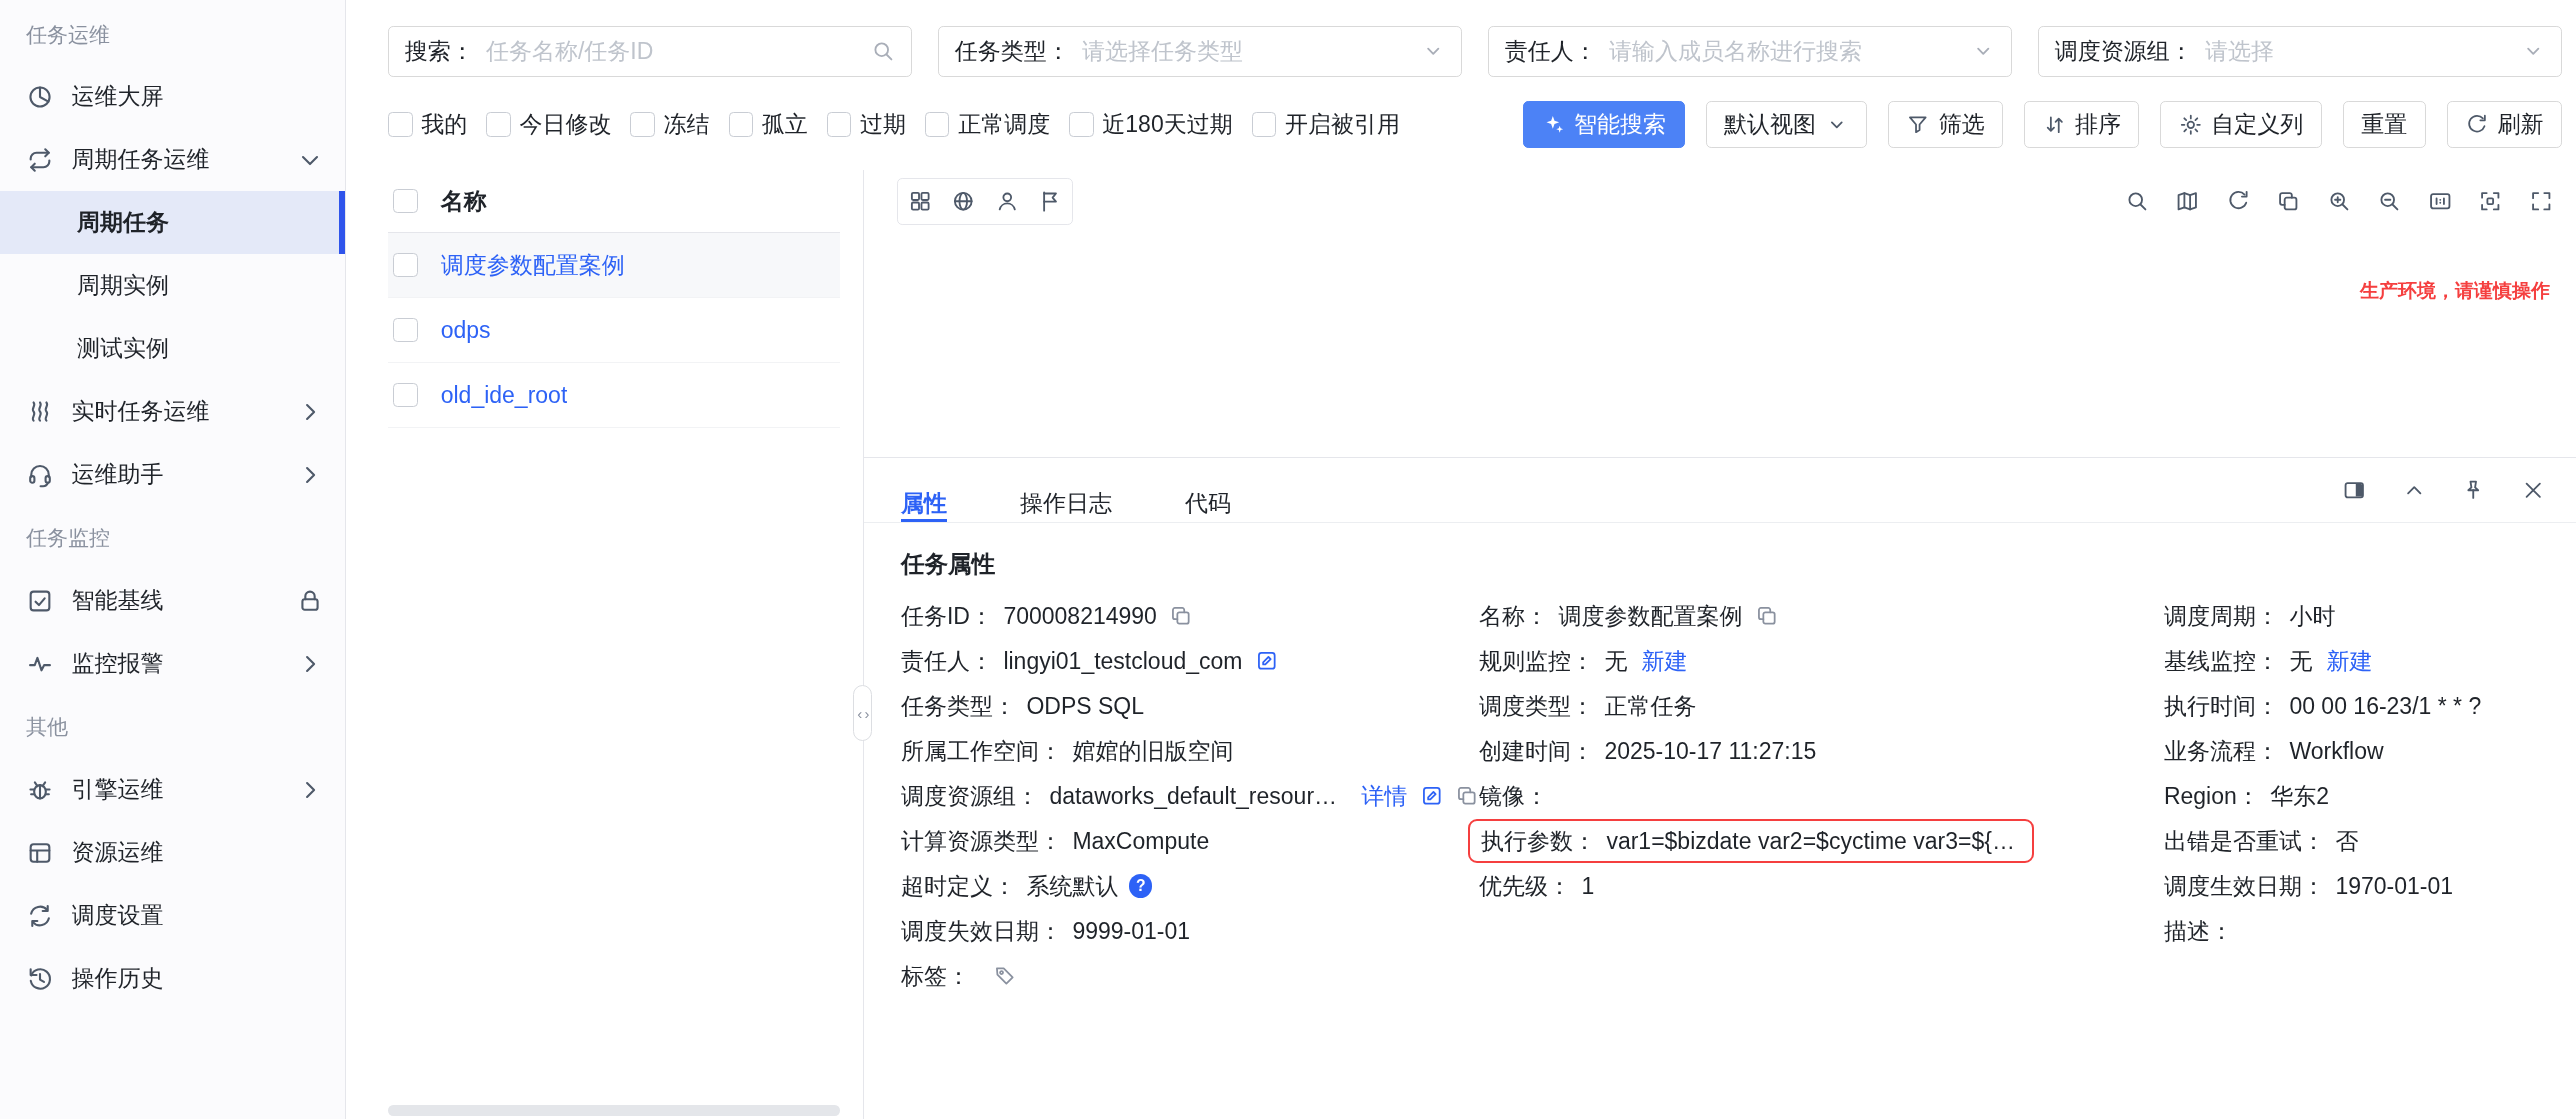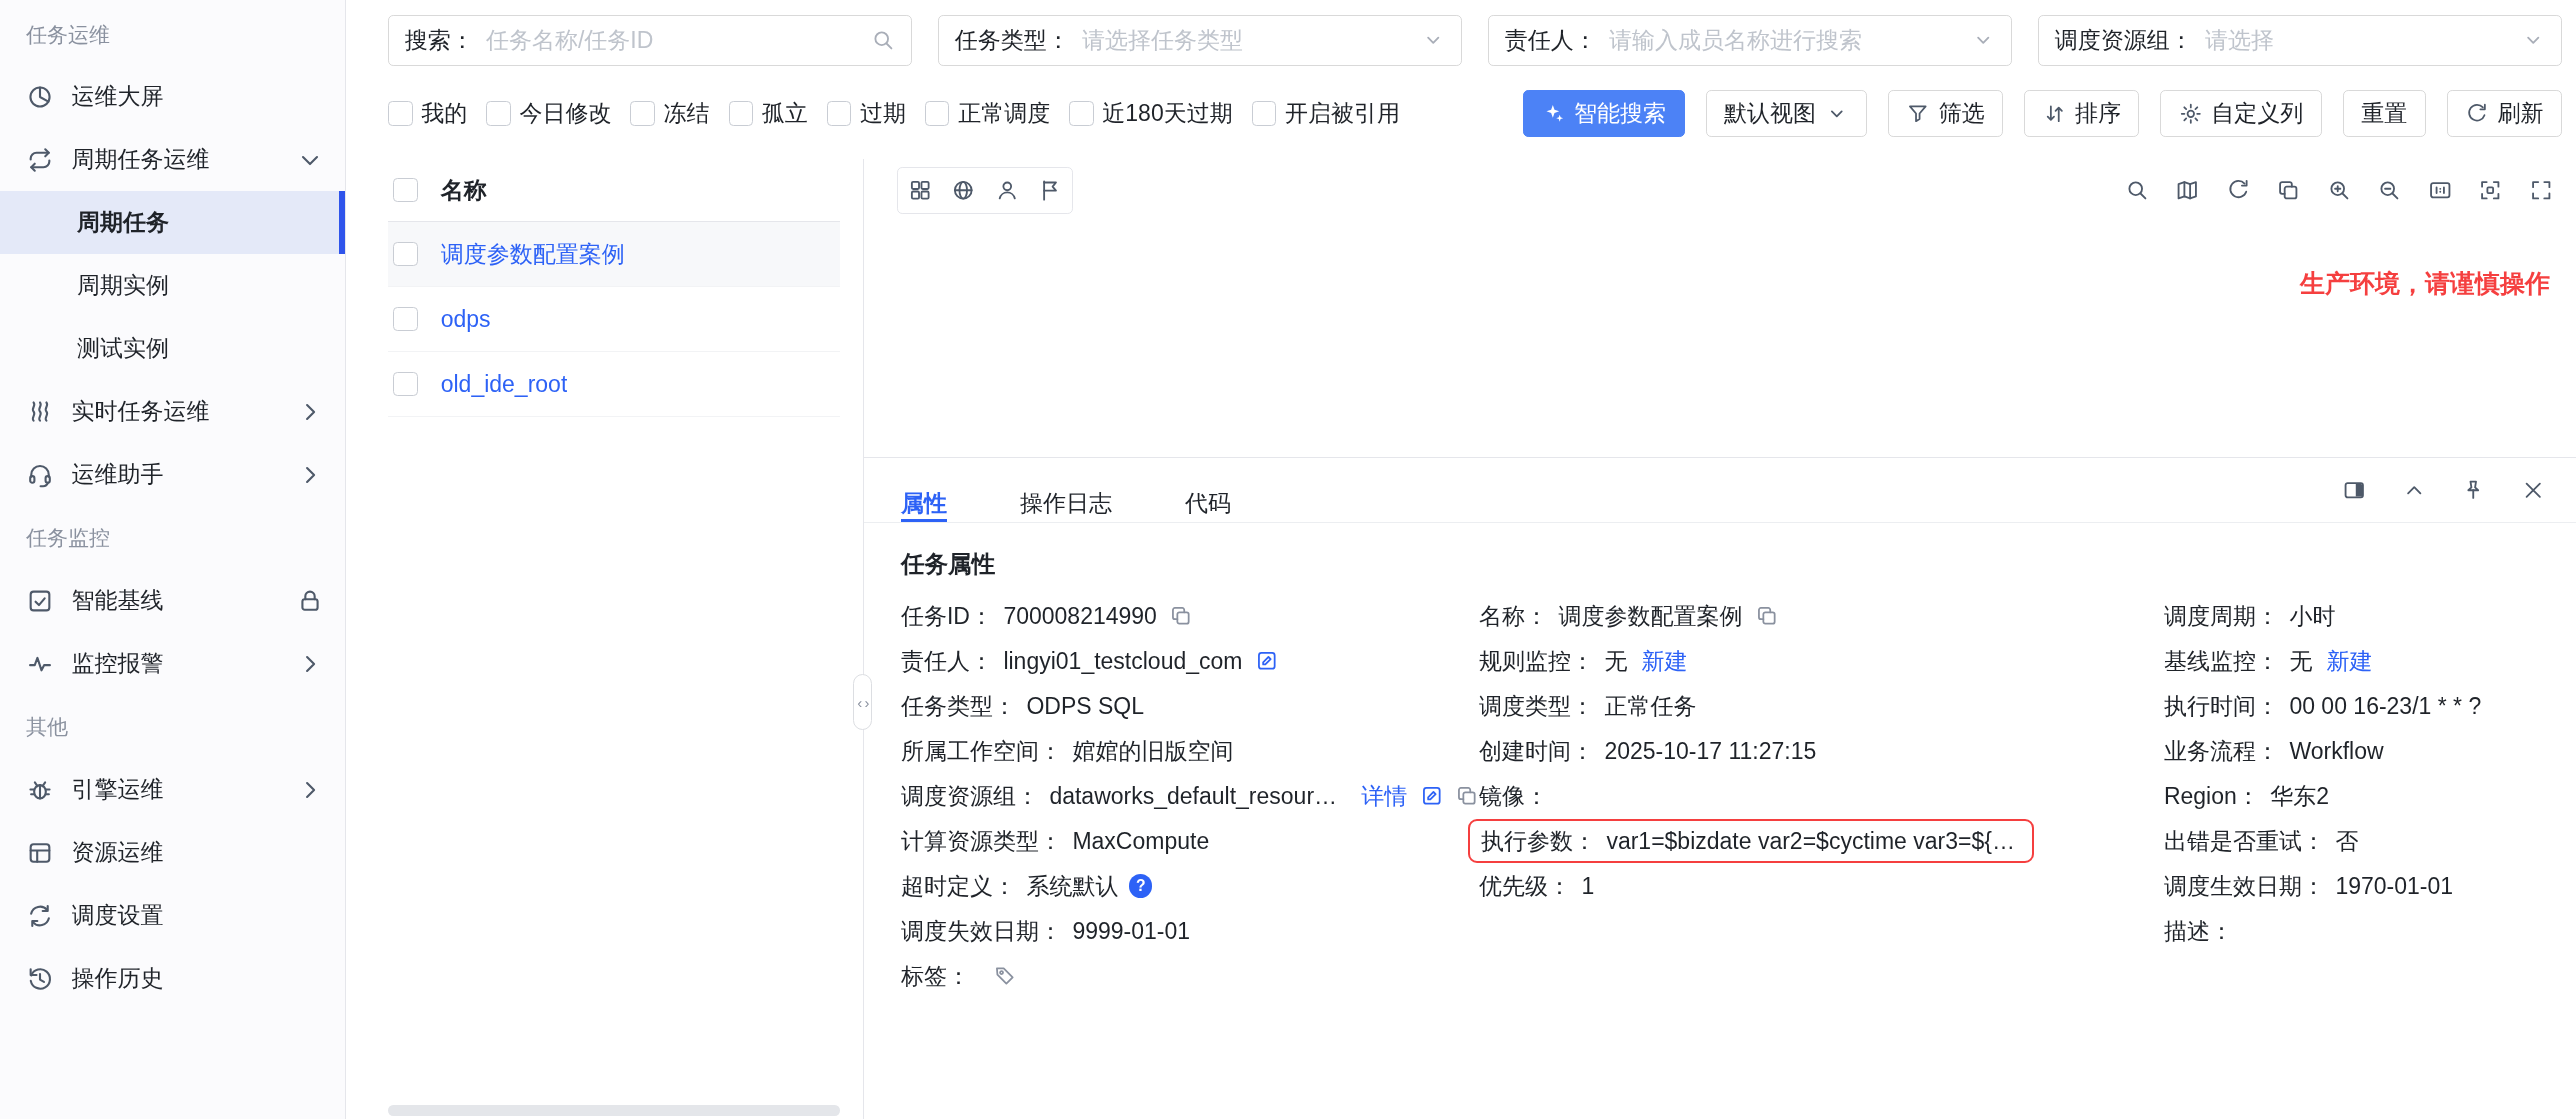--- a/index.html
+++ b/index.html
@@ -18,21 +18,21 @@
   .sb-item.sub{padding-left:77px}
   .sb-item.selected{background:#e4e9f8;font-weight:bold}
   .sb-item.selected::after{content:"";position:absolute;right:0;top:0;bottom:0;width:6.1px;background:#2f54eb}
   .sb-label{flex:1;white-space:nowrap;overflow:hidden;text-overflow:ellipsis}
   .sb-chevron{font-size:21px;color:#8a919f;margin-right:0 !important}
   .sb-lock{font-size:23px;color:#8a919f;margin-right:0 !important}
   .sb-section{height:63px;display:flex;align-items:center;padding:0 26px;color:#8a919f;font-size:21px}
 
   
   .main{flex:1;display:flex;flex-direction:column;min-width:0}
-  .filterbar{padding:15px 14px 0 42px;flex:none}
+  .filterbar{padding:26px 14px 0 42px;flex:none}
   .f-row1{display:flex;gap:26px}
   .f-box{flex:1;height:51px;border:0.9px solid #d9d9d9;border-radius:5.2px;display:flex;align-items:center;padding:0 15.7px;background:#fff;cursor:pointer;min-width:0}
   .f-label{margin-right:12.2px;white-space:nowrap}
   .f-ph{color:#bfc4cc;flex:1;overflow:hidden;white-space:nowrap;text-overflow:ellipsis}
   .f-box .icx{color:#a9aeb8;font-size:24.5px}
   .f-row2{display:flex;align-items:center;margin-top:23px;height:49px}
   .cb-wrap{display:flex;align-items:center;gap:19px}
   .cb-item{display:flex;align-items:center;gap:8.7px;cursor:pointer;white-space:nowrap}
   .cb-box{width:24.5px;height:24.5px;border:1.7px solid #c9cdd4;border-radius:4.4px;background:#fff;flex:none;display:inline-block}
   .actions{margin-left:auto;display:flex;align-items:flex-start;gap:21px}
@@ -54,21 +54,21 @@
   .collapse-handle{position:absolute;left:-9.6px;top:515px;width:19px;height:56px;border:0.9px solid #dcdee2;border-radius:9.6px;background:#fff;display:flex;align-items:center;justify-content:center;color:#8a919f;font-size:15px;cursor:pointer;letter-spacing:-0.9px;z-index:2}
 
   
   .canvas-col{flex:1;display:flex;flex-direction:column;min-width:0}
   .canvas-toolbar{height:63px;display:flex;align-items:center;padding:0 23px 0 33px;flex:none}
   .tool-group{display:flex;gap:5.2px;border:0.9px solid #e5e6eb;border-radius:5.2px;padding:3.5px}
   .tool-btn{width:38px;height:38px;display:flex;align-items:center;justify-content:center;color:#4e5969;font-size:24.5px}
   .right-tools{margin-left:auto;display:flex;align-items:center;gap:26px}
   .right-tools .tool-btn{width:auto;height:auto;font-size:26px}
   .canvas{flex:1;position:relative;min-height:0;background:#fff}
-  .env-warning{position:absolute;top:45px;right:26px;color:#f53f3f;font-weight:bold;font-size:25px}
+  .env-warning{position:absolute;top:45px;right:26px;color:#f53f3f;font-weight:bold;font-size:19px}
 
   
   .detail-panel{height:662px;flex:none;border-top:0.9px solid #e5e6eb;display:flex;flex-direction:column;min-height:0;background:#fff}
   .tabs-bar{height:65px;flex:none;display:flex;align-items:stretch;padding:0 31px 0 37px;border-bottom:0.9px solid #eceef1}
   .tab{display:flex;align-items:center;margin-right:73px;cursor:pointer;color:#1f2329;border-bottom:3.5px solid transparent;padding-top:1.7px}
   .tab.active{color:#2d62f6;border-bottom-color:#2d62f6;font-weight:bold}
   .panel-tools{margin-left:auto;display:flex;align-items:center;gap:35px}
   .panel-tools .tool-btn{width:auto;height:auto;font-size:26px}
   .detail-body{flex:1;padding:24.5px 0 0 37px;overflow:hidden}
   .detail-title{font-weight:bold;margin-bottom:14px;font-size:23.6px}

